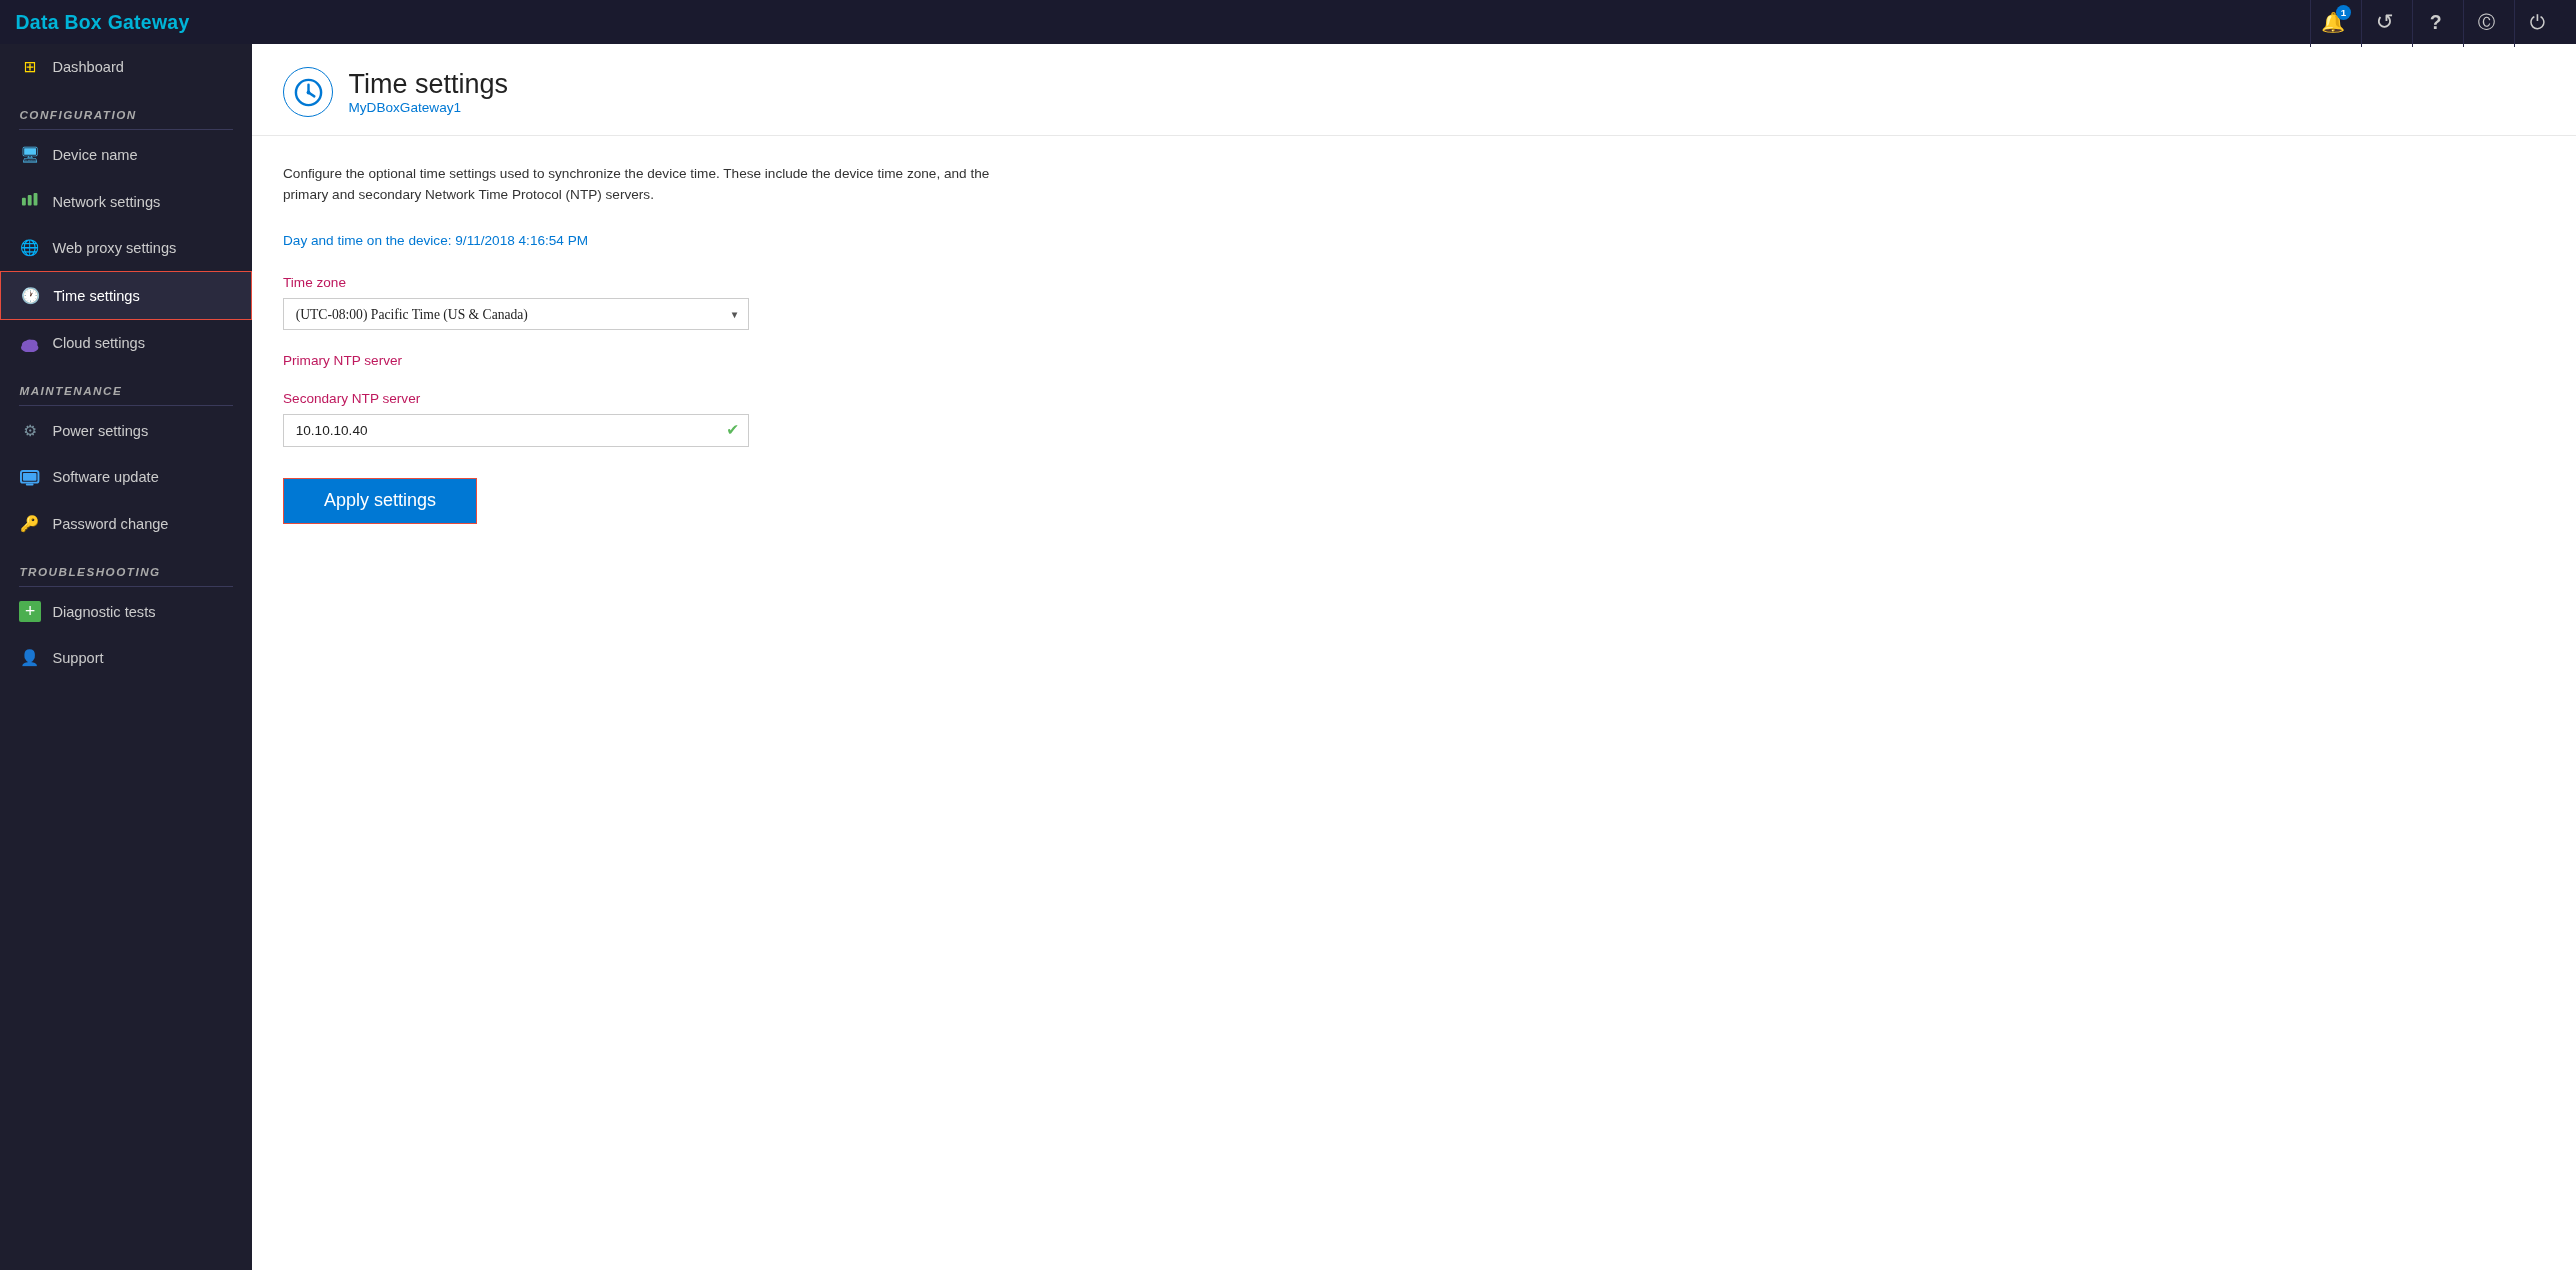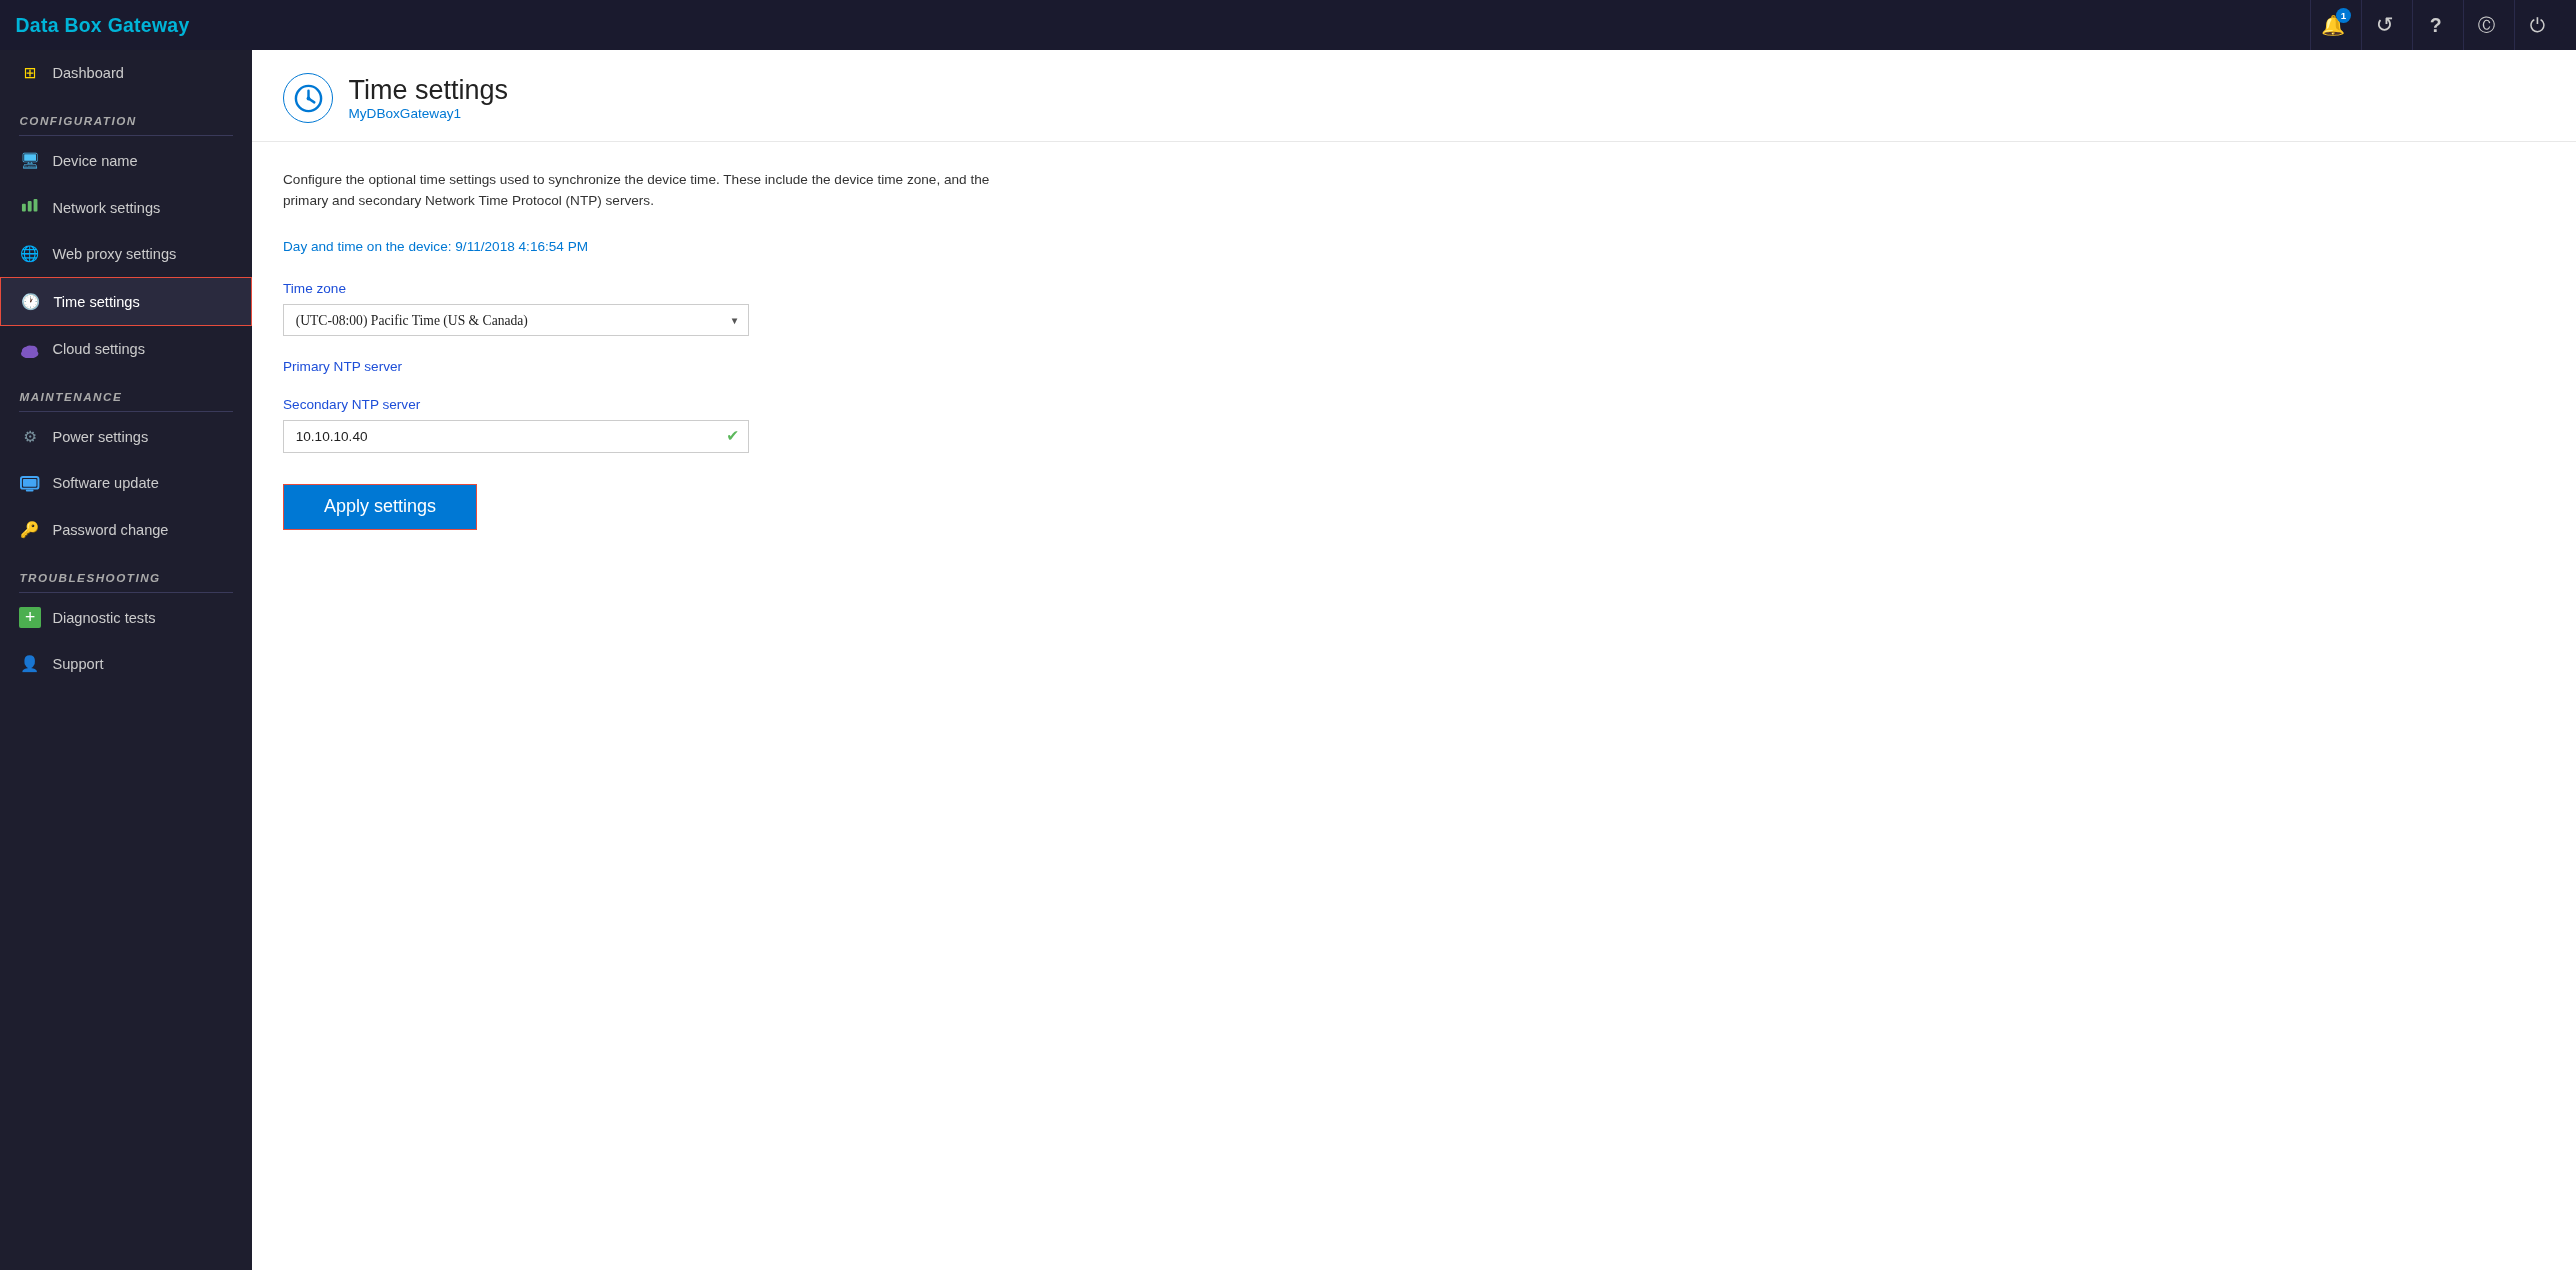--- a/index.html
+++ b/index.html
@@ -1,21 +1,21 @@
 <!DOCTYPE html>
 <html><head>
   <meta charset="utf-8">
   <style>
     * { box-sizing: border-box; margin: 0; padding: 0; }
     body { font-family: 'Segoe UI', Arial, sans-serif; background: #1a1a2e; color: #fff; height: 100vh; display: flex; flex-direction: column; overflow: hidden; }
 
     
     .topbar {
       background: #1a1a2e;
-      height: 50px;
+      height: 44px;
       display: flex;
       align-items: center;
       padding: 0 15.5px;
       flex-shrink: 0;
     }
     .topbar-title {
       color: #00b4d8;
       font-size: 19.4px;
       font-weight: 600;
       letter-spacing: 0.3px;
@@ -163,21 +163,21 @@
     }
     .device-time span { color: #0078d4; }
 
     .form-group {
       margin-bottom: 23px;
       max-width: 466px;
     }
     .form-label {
       display: block;
       font-size: 13.6px;
-      color: #1d4ed8;
+      color: #be185d;
       margin-bottom: 7.8px;
     }
 
     .form-select {
       width: 100%;
       padding: 7.8px 11.7px;
       font-size: 13.6px;
       border: 1px solid #ccc;
       background: #fff;
       color: #222;

